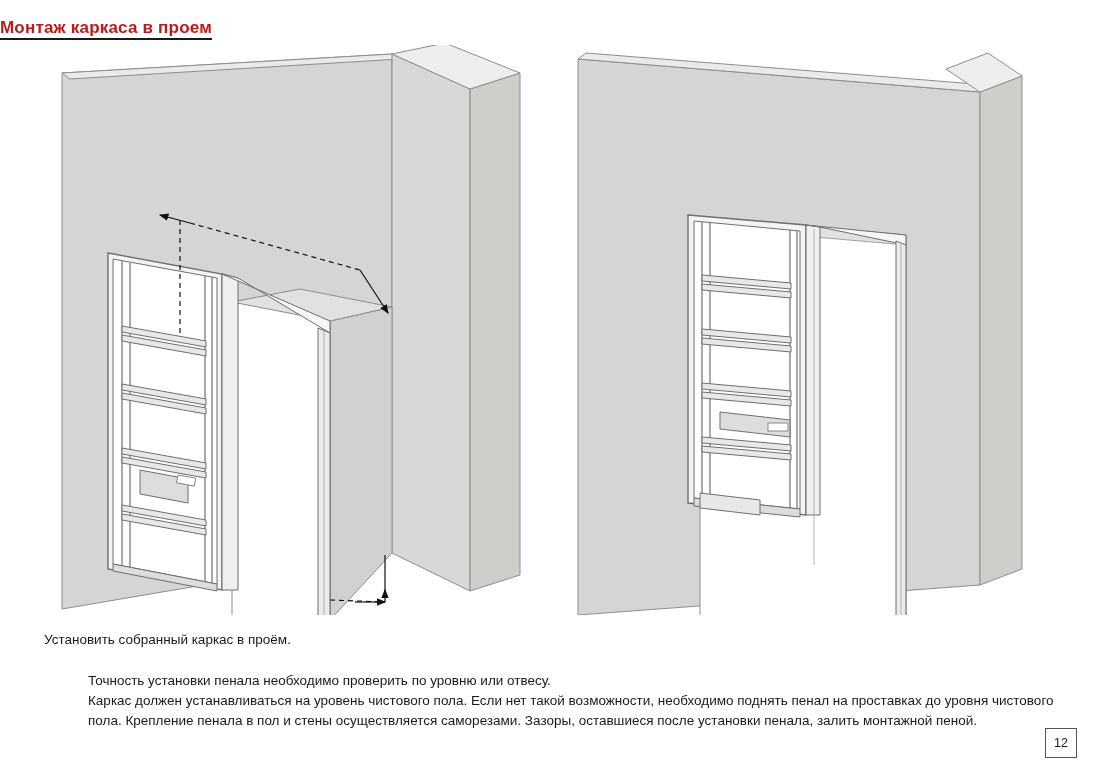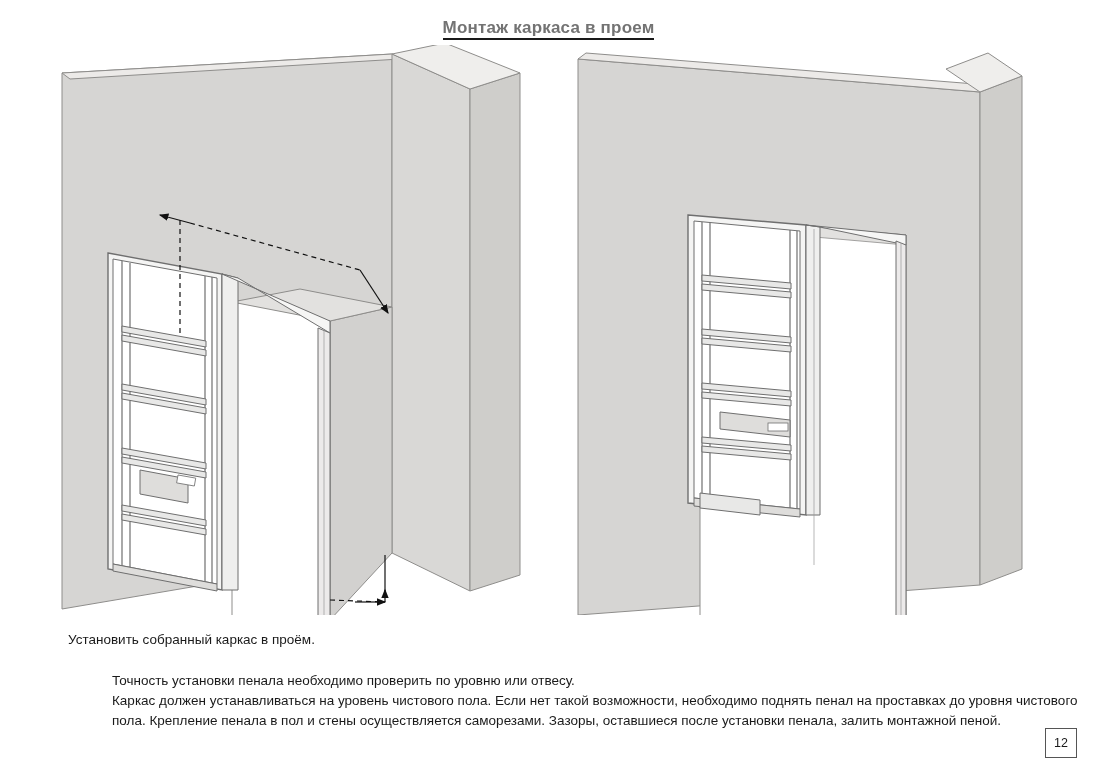--- a/index.html
+++ b/index.html
@@ -13,42 +13,42 @@
     height: 770px;
     background: #ffffff;
     font-family: "Liberation Sans", sans-serif;
     overflow: hidden;
   }
   .title {
     position: absolute;
     top: 18px;
     left: 0;
     width: 1097px;
-    text-align: center;
+    text-align: left;
     font-size: 17px;
     font-weight: bold;
-    color: #737373;
+    color: #b91c1c;
     letter-spacing: 0.2px;
   }
   .title .underline {
     border-bottom: 2px solid #1a1a1a;
     padding-bottom: 1px;
   }
 
   .figure {
     position: absolute;
     top: 45px;
     left: 0;
     width: 1097px;
     height: 570px;
   }
 
   .body-text {
     position: absolute;
-    left: 68px;
+    left: 44px;
     font-size: 13.5px;
     color: #1a1a1a;
     line-height: 20px;
   }
   .p1 { top: 630px; }
   .p2 { top: 671px; width: 1000px; margin-left: 44px; }
 
   .page-number {
     position: absolute;
     right: 20px;

